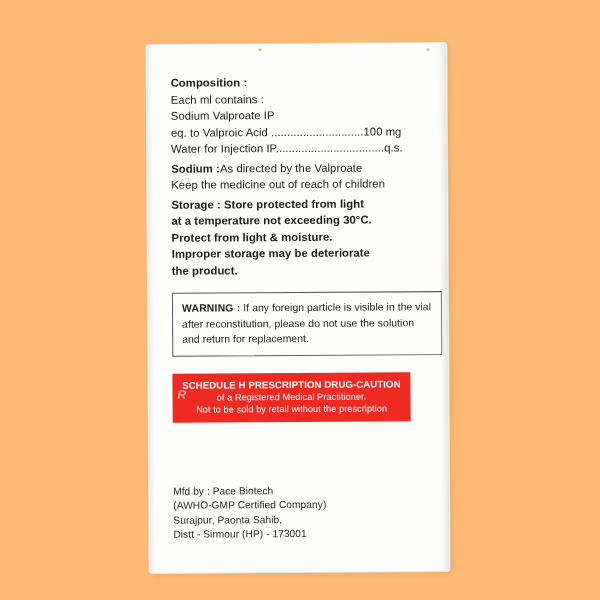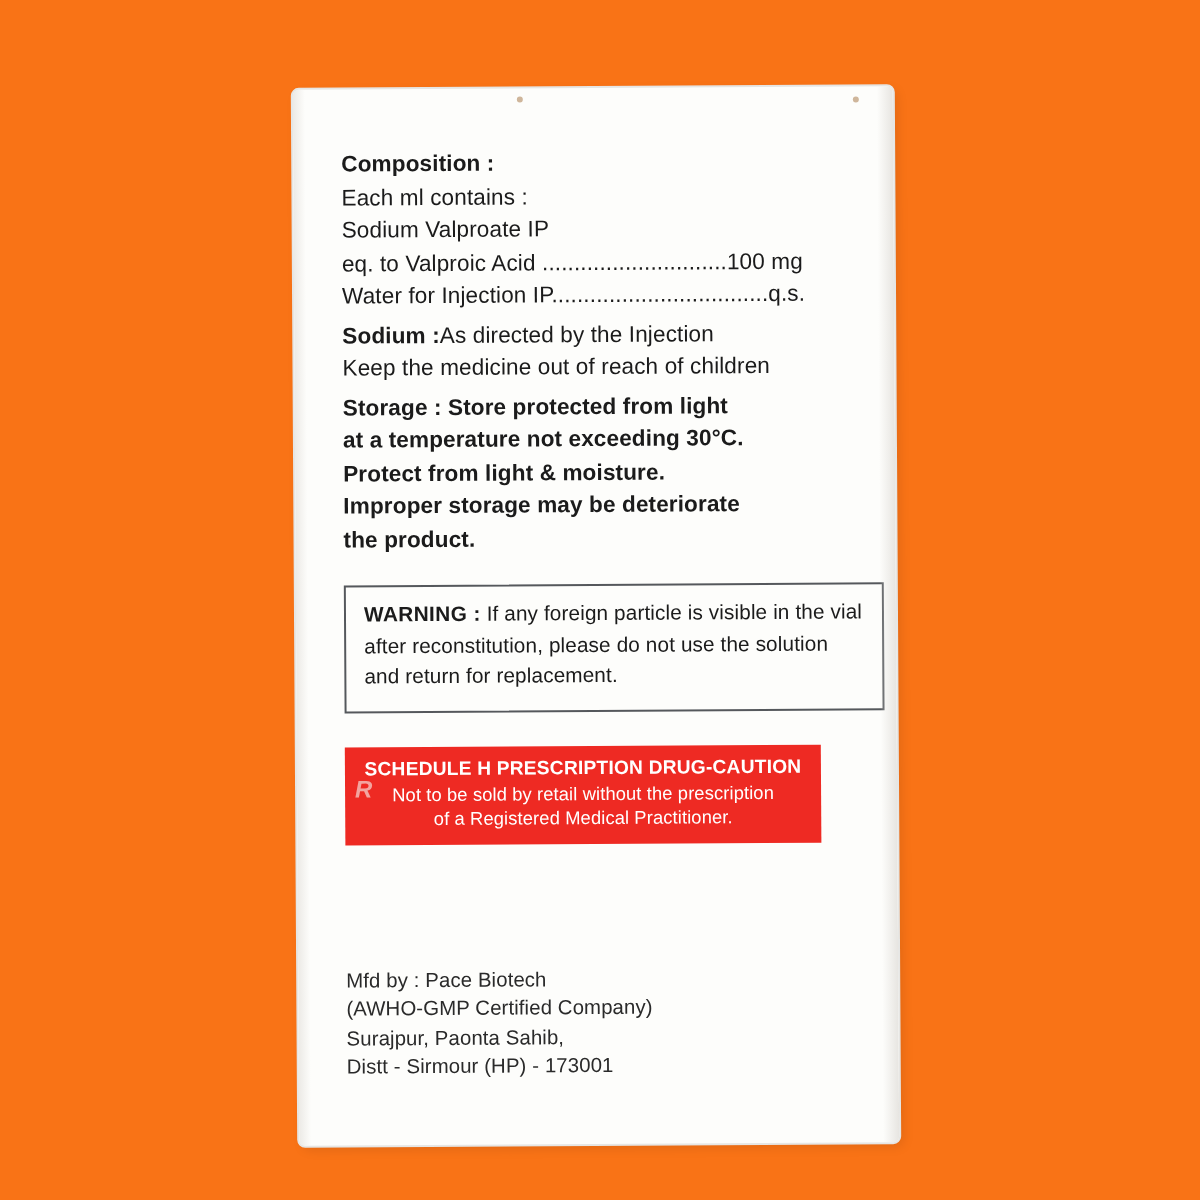--- a/index.html
+++ b/index.html
@@ -11,21 +11,21 @@
     height: 600px;
     background: #ffffff;
     font-family: "Liberation Sans", sans-serif;
     overflow: hidden;
   }
 
   #page {
     position: relative;
     width: 600px;
     height: 600px;
-    background: #f97316;
+    background: #fdba74;
   }
 
   
   #carton {
     position: absolute;
     left: 148px;
     top: 44px;
     width: 300px;
     height: 528px;
     background: #fdfdfb;
@@ -157,40 +157,40 @@
     <div class="content">
 
       <div class="line bold">Composition :</div>
       <div class="line">Each ml contains :</div>
       <div class="line">Sodium Valproate IP</div>
       <div class="line">eq. to Valproic Acid .............................100 mg</div>
       <div class="line">Water for Injection IP..................................q.s.</div>
 
       <div class="block-gap"></div>
 
-      <div class="line"><span class="semi-head">Sodium :</span><span>As directed by the Injection</span></div>
+      <div class="line"><span class="semi-head">Sodium :</span><span>As directed by the Valproate</span></div>
       <div class="line">Keep the medicine out of reach of children</div>
 
       <div class="block-gap"></div>
 
       <div class="line bold">Storage : Store protected from light</div>
       <div class="line bold">at a temperature not exceeding 30°C.</div>
       <div class="line bold">Protect from light &amp; moisture.</div>
       <div class="line bold">Improper storage may be deteriorate</div>
       <div class="line bold">the product.</div>
 
       <div class="warning-box">
         <div class="line"><span class="warning-word">WARNING :</span> <span>If any foreign particle is visible in the vial after reconstitution, please do not use the solution  and return for replacement.</span></div>
       </div>
 
       <div class="schedule-band">
         <div class="rx-mark">R</div>
         <div class="sb-title">SCHEDULE H PRESCRIPTION DRUG-CAUTION</div>
+        <div class="sb-line">of a Registered Medical Practitioner.</div>
         <div class="sb-line">Not to be sold by retail without the prescription</div>
-        <div class="sb-line">of a Registered Medical Practitioner.</div>
       </div>
 
       <div class="mfd">
         <div class="line">Mfd by : Pace Biotech</div>
         <div class="line">(AWHO-GMP Certified Company)</div>
         <div class="line">Surajpur, Paonta Sahib,</div>
         <div class="line">Distt - Sirmour (HP) - 173001</div>
       </div>
 
     </div>

